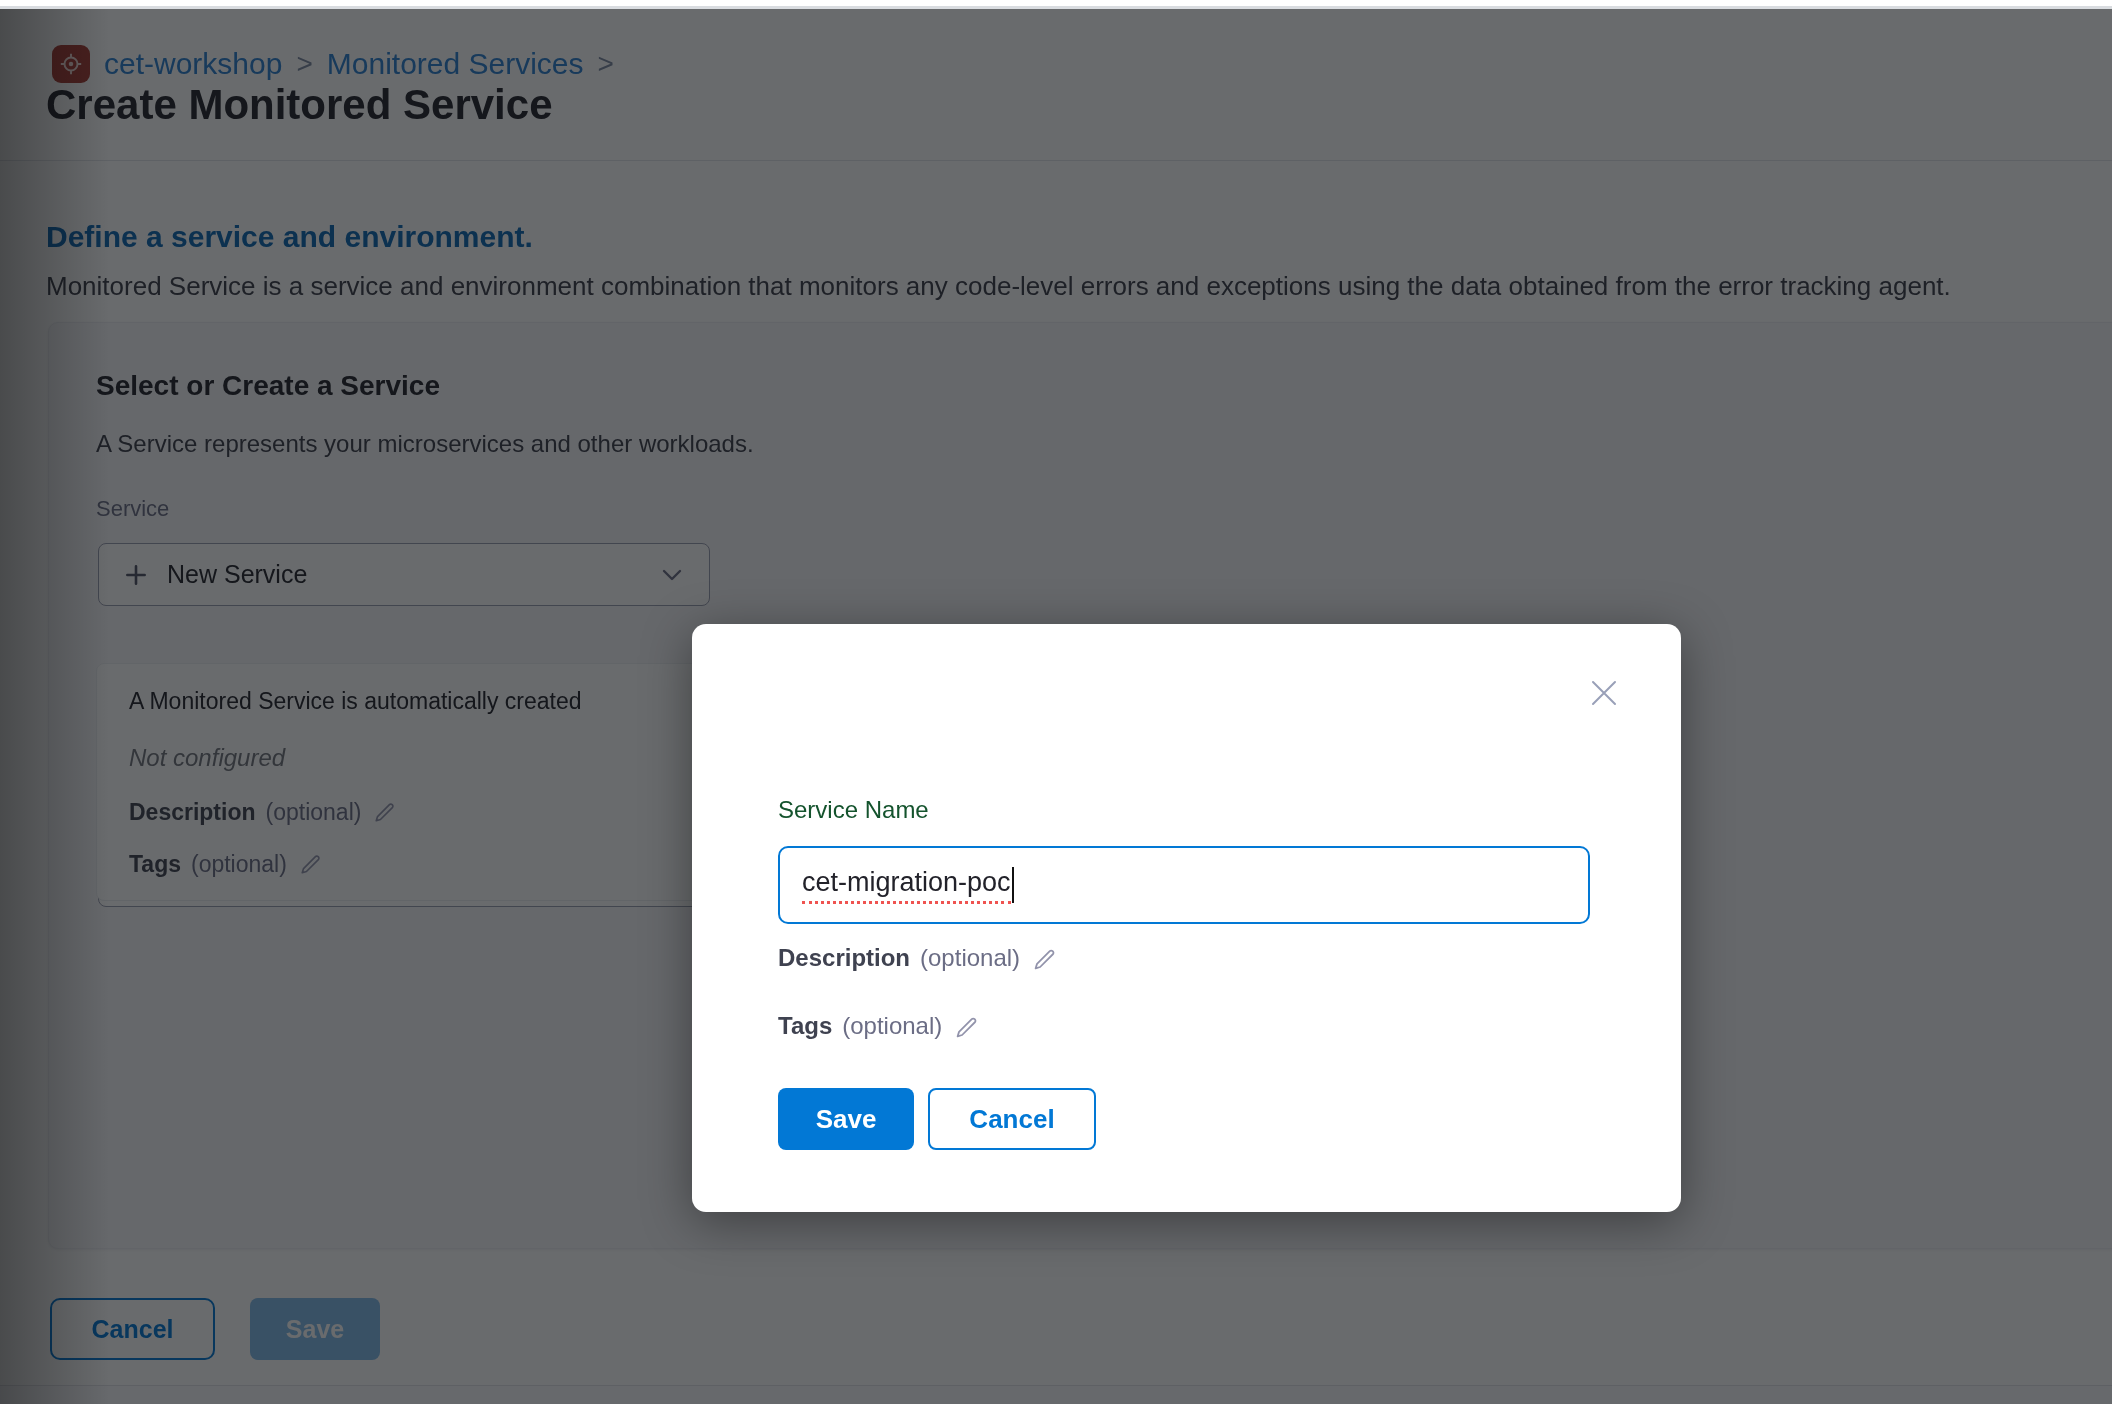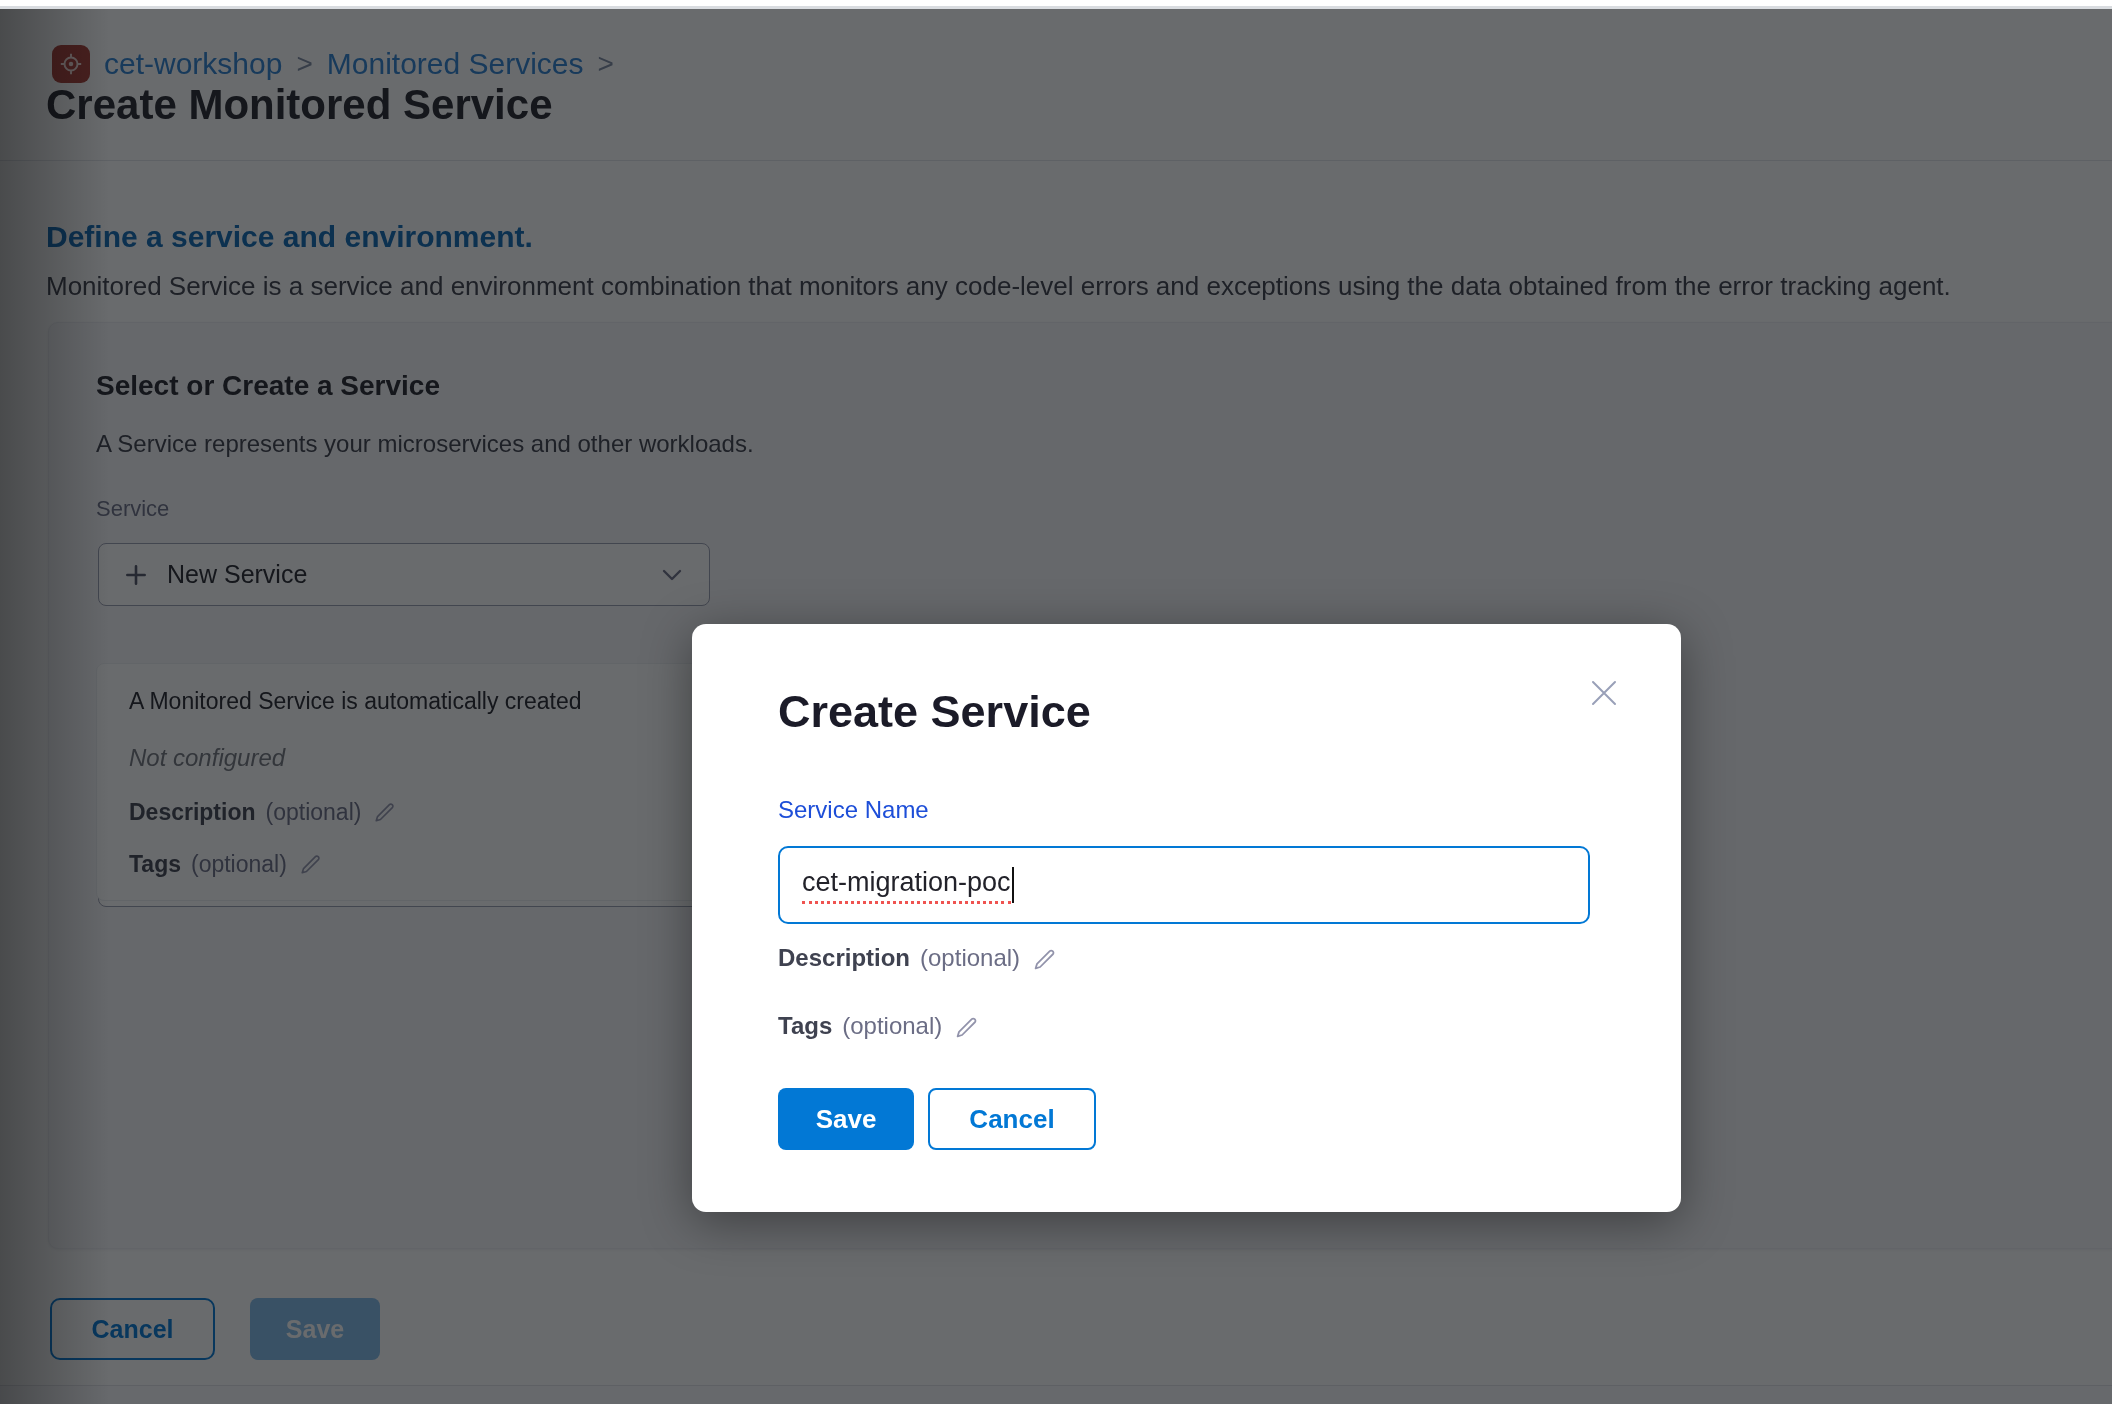--- a/index.html
+++ b/index.html
@@ -59,21 +59,21 @@
 
   
   .overlay { position:absolute; left:0; top:9px; width:2112px; height:1395px; z-index:50;
              background:linear-gradient(90deg, rgba(0,0,0,0.30) 0px, rgba(0,0,0,0) 110px), rgba(13,16,20,0.62); }
 
   
   .modal { position:absolute; left:692px; top:624px; width:989px; height:588px; background:#ffffff;
            border-radius:14px; box-shadow:0 10px 50px rgba(0,0,0,0.40); z-index:100; }
   .modal-title { position:absolute; left:86px; top:62px; font-size:45px; font-weight:bold; color:#1b1b28; }
   .modal-close { position:absolute; right:58px; top:50px; width:38px; height:38px; color:#99a0b8; cursor:pointer; }
-  .m-label { position:absolute; left:86px; top:172px; font-size:24px; color:#1d4ed8; }
+  .m-label { position:absolute; left:86px; top:172px; font-size:24px; color:#14532d; }
   .m-input { position:absolute; left:86px; top:222px; width:812px; height:78px; border:2px solid #0278d5;
              border-radius:10px; background:#ffffff; display:flex; align-items:center; padding:0 22px; }
   .m-input-text { font-size:27px; color:#22222a; border-bottom:3px dotted #ef5350; padding-bottom:3px; }
   .caret { display:inline-block; width:2px; height:36px; background:#111; margin-left:1px; }
   .m-opt-row { position:absolute; left:86px; display:flex; align-items:center; gap:10px; }
   .m-opt-strong { font-size:24px; font-weight:bold; color:#3f4250; }
   .m-opt-light { font-size:24px; color:#6b6d85; }
   .m-btn-save { position:absolute; left:86px; top:464px; width:136px; height:62px; background:#0278d5; border:none;
                 border-radius:8px; color:#ffffff; font-size:26px; font-weight:bold;
                 display:flex; align-items:center; justify-content:center; cursor:pointer; }
@@ -167,21 +167,20 @@
 
     <div class="page-btn-cancel">Cancel</div>
     <div class="page-btn-save">Save</div>
 
     <div class="footer-strip"></div>
   </div>
 
   <div class="overlay"></div>
 
   <div class="modal">
-    <div class="modal-title">Create Service</div>
     <span class="modal-close">
       <svg width="38" height="38" viewBox="0 0 38 38">
           <path d="M8 8l22 22M30 8L8 30" stroke="currentColor" stroke-width="2" stroke-linecap="round"></path>
         </svg>
     </span>
 
     <div class="m-label">Service Name</div>
     <div class="m-input">
       <span class="m-input-text">cet-migration-poc</span>
       <span class="caret"></span>

